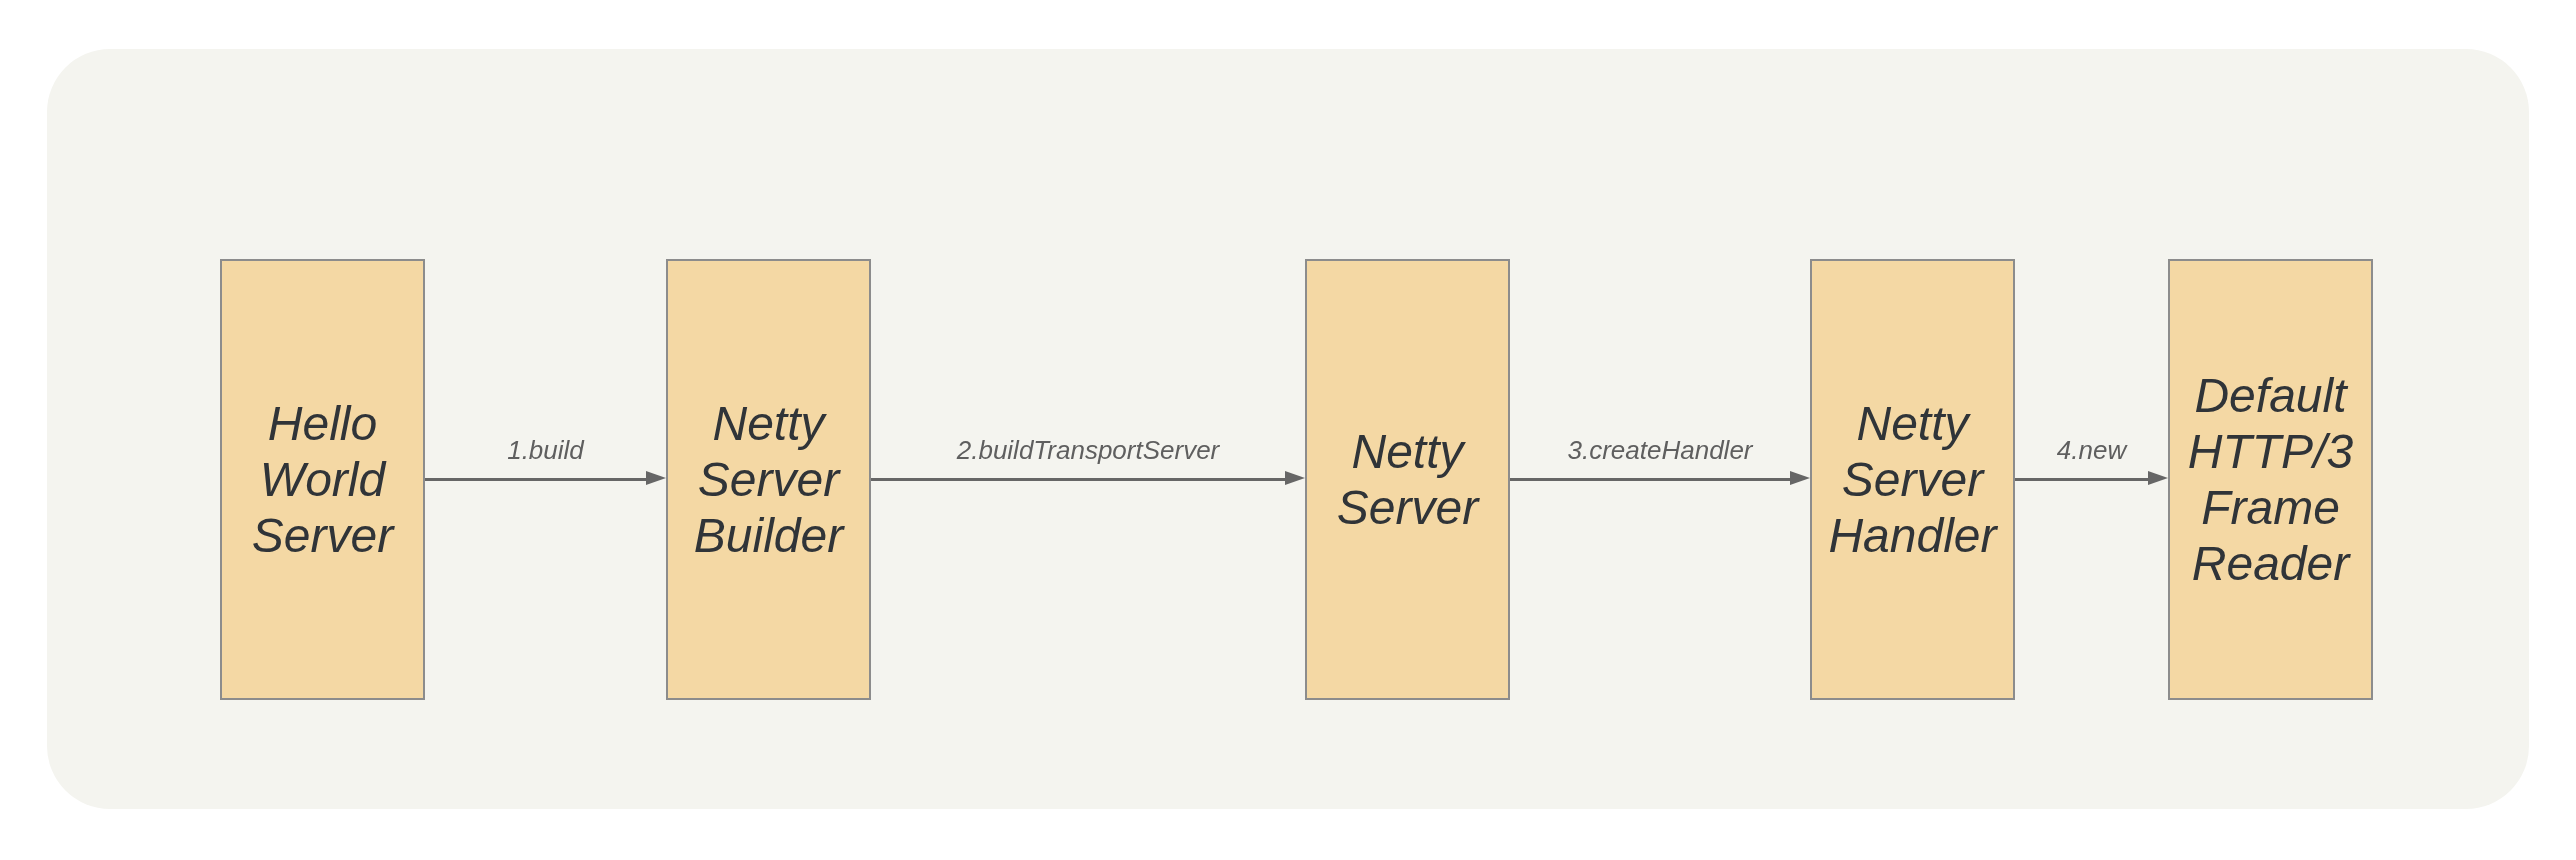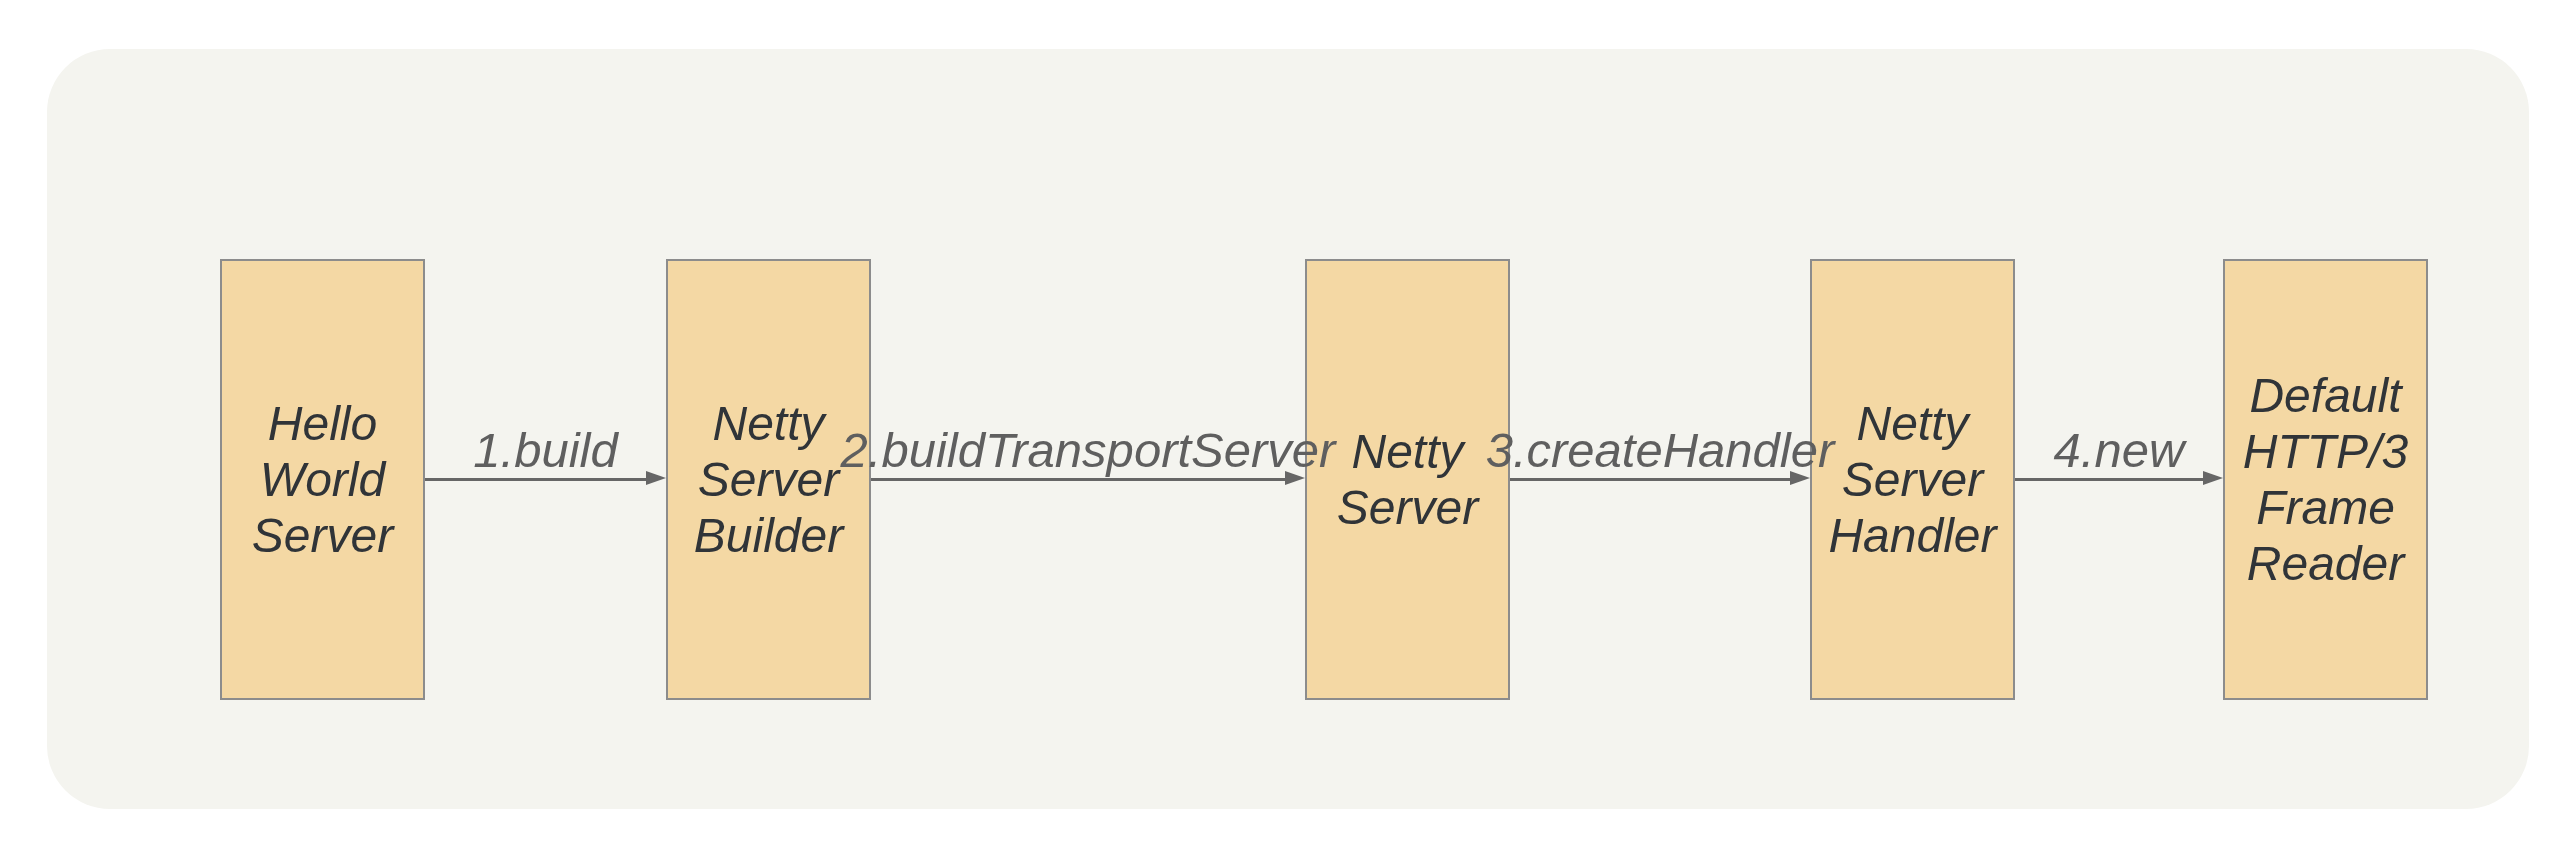--- a/index.html
+++ b/index.html
@@ -52,21 +52,21 @@
     white-space: pre-line;
   }
   .conn {
     position: relative;
     flex: 0 0 auto;
     height: 441px;
   }
   .c1 { width: 241px; }
   .c2 { width: 434px; }
   .c3 { width: 300px; padding-left: 26px; }
-  .c4 { width: 208px; }
+  .c4 { width: 153px; }
   .edge-line {
     position: absolute;
     left: 0; right: 17px;
     top: calc(50% - 1.1px);
     height: 2.2px;
     background: var(--arrow_color);
   }
   .edge-arrowhead {
     position: absolute;
     right: 0;
@@ -74,21 +74,21 @@
     width: 0; height: 0;
     border-left: 20px solid var(--arrow_color);
     border-top: 7.8px solid transparent;
     border-bottom: 7.8px solid transparent;
   }
   .edge-label {
     position: absolute;
     left: 50%;
     bottom: calc(50% + 9px);
     transform: translateX(-50%);
-    font-size: 49px;
+    font-size: 26px;
     line-height: 41px;
     color: var(--label_color);
     white-space: nowrap;
   }
 </style>
 </head>
 <body>
 
 <div class="page">
   <div class="panel">

